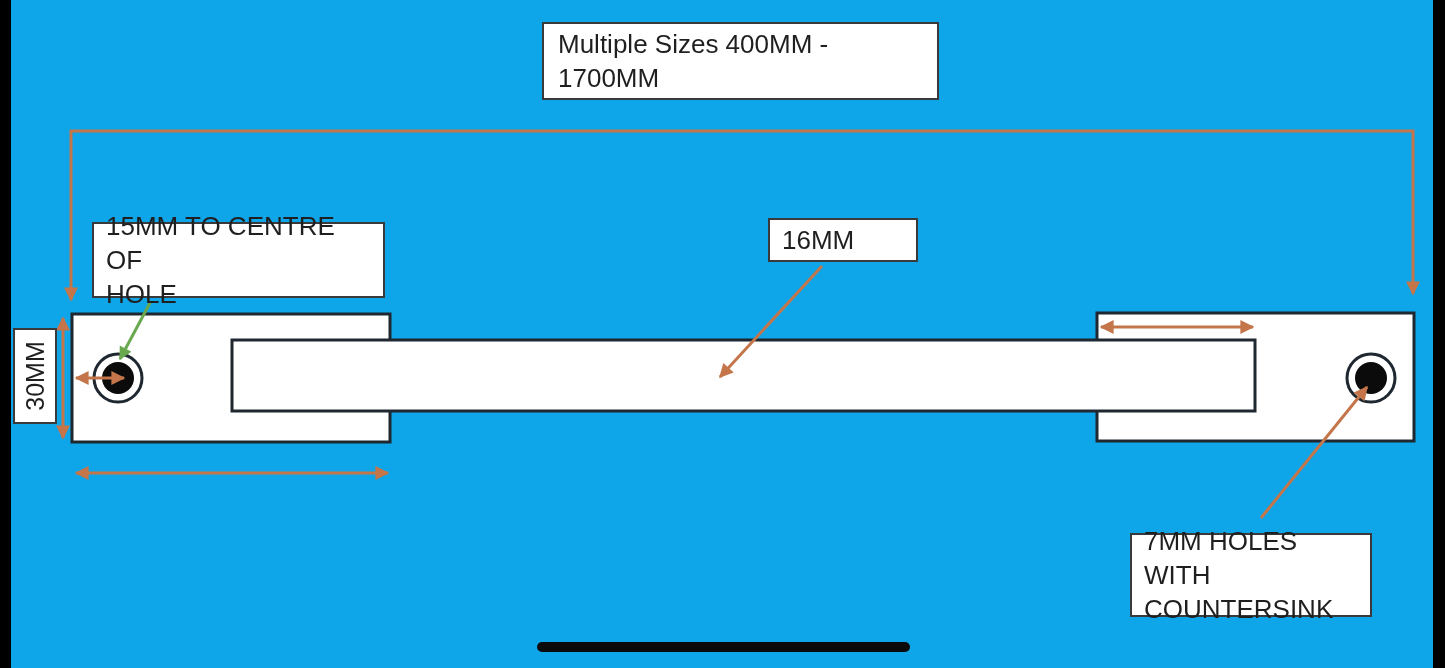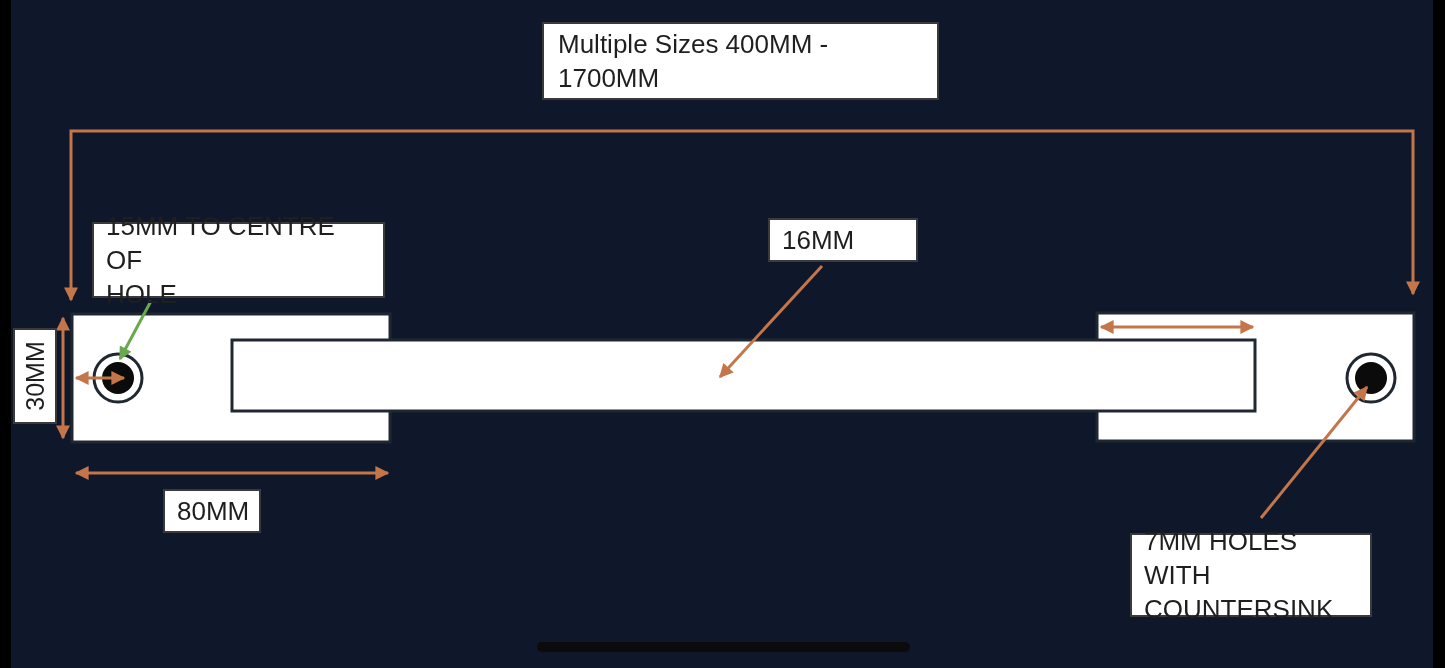--- a/index.html
+++ b/index.html
@@ -1,19 +1,19 @@
 <!DOCTYPE html>
 <html style="--dimension-arrow: #c4764a; --pointer-arrow-green: #69a84f; --shape-outline: #1f2830; --label-border: #3a3a3a; --label-text: #1f1f1f; --hole-fill: #0b0b0b; --bottom-bar: #0b0b0b;"><head>
 <meta charset="utf-8">
 <style>
   * { margin:0; padding:0; box-sizing:border-box; }
   html,body { width:1445px; height:668px; background:#000; }
   #canvas {
     position:relative; width:1445px; height:668px;
-    background:#0f172a; overflow:hidden;
+    background:#0ea5e9; overflow:hidden;
     font-family:"Liberation Sans", sans-serif;
   }
   .edge-strip { position:absolute; top:0; height:668px; background:#000; }
   #edge-left  { left:0; width:11px; }
   #edge-right { left:1433px; width:12px; }
 
   #diagram-svg { position:absolute; left:0; top:0; }
 
   .shape        { fill:#ffffff; stroke:var(--shape-outline); stroke-width:3; }
   .hole-outer   { fill:#ffffff; stroke:var(--shape-outline); stroke-width:3; }
@@ -102,23 +102,20 @@
 
   <div class="label-box" id="label-bar-thick">
     <span>16MM</span>
   </div>
 
 
   <div class="label-box" id="label-plate-height">
     <span>30MM</span>
   </div>
 
-  <div class="label-box" id="label-plate-length">
-    <span>80MM</span>
-  </div>
 
   <div class="label-box" id="label-hole-spec">
     <span>7MM HOLES WITH
 COUNTERSINK</span>
   </div>
 
   <div id="bottom-indicator"></div>
 
   <div class="edge-strip" id="edge-left"></div>
   <div class="edge-strip" id="edge-right"></div>

